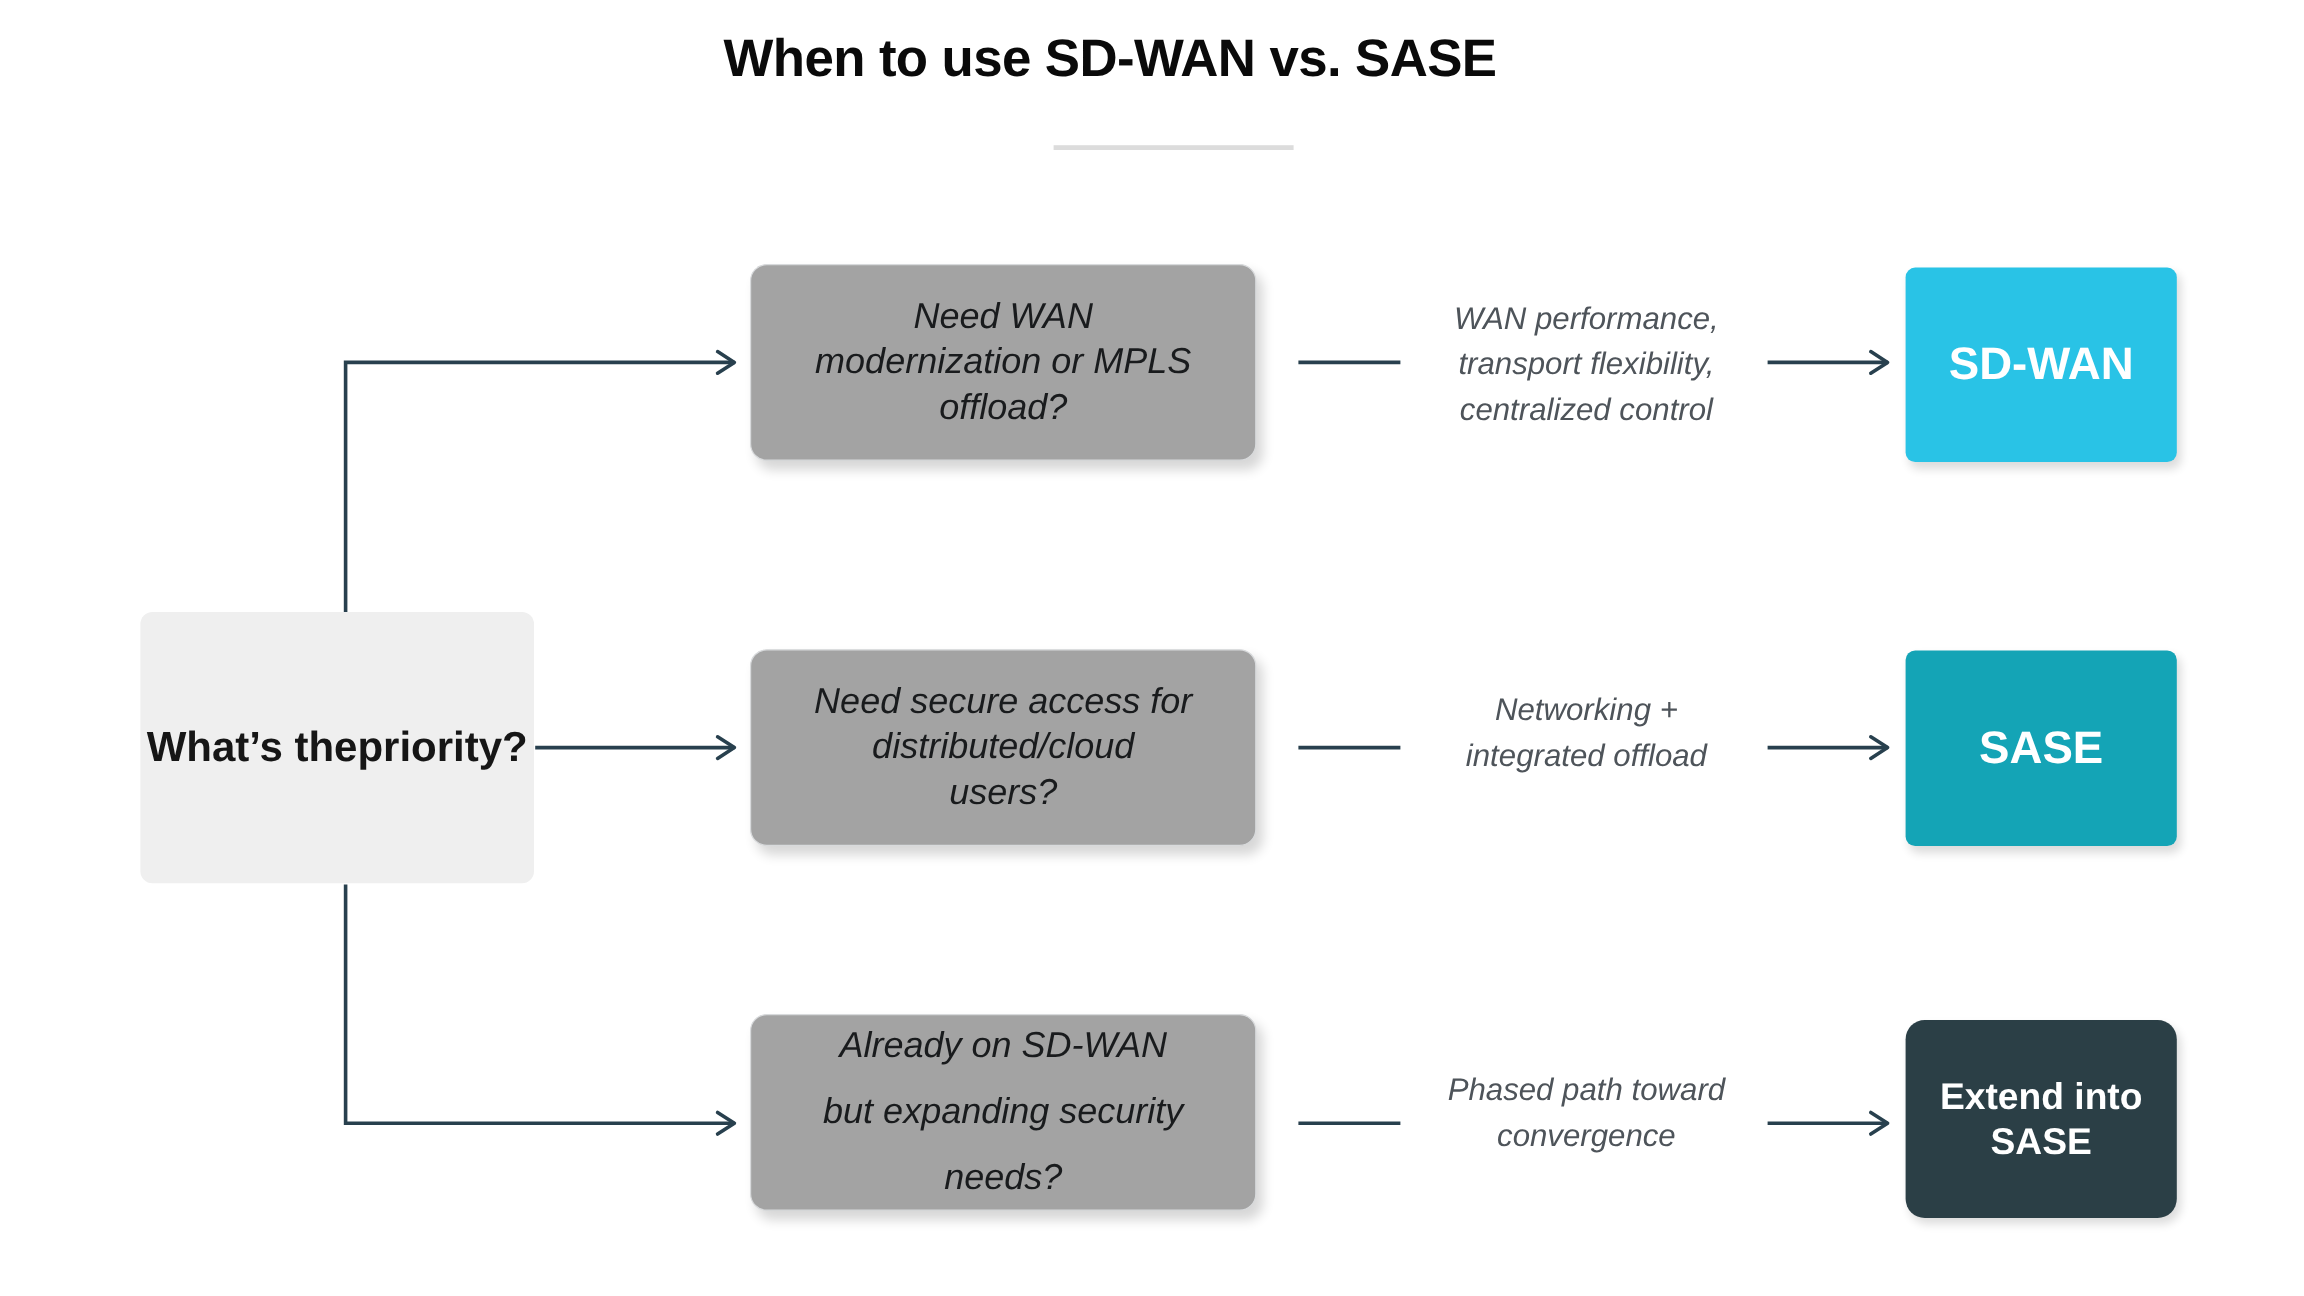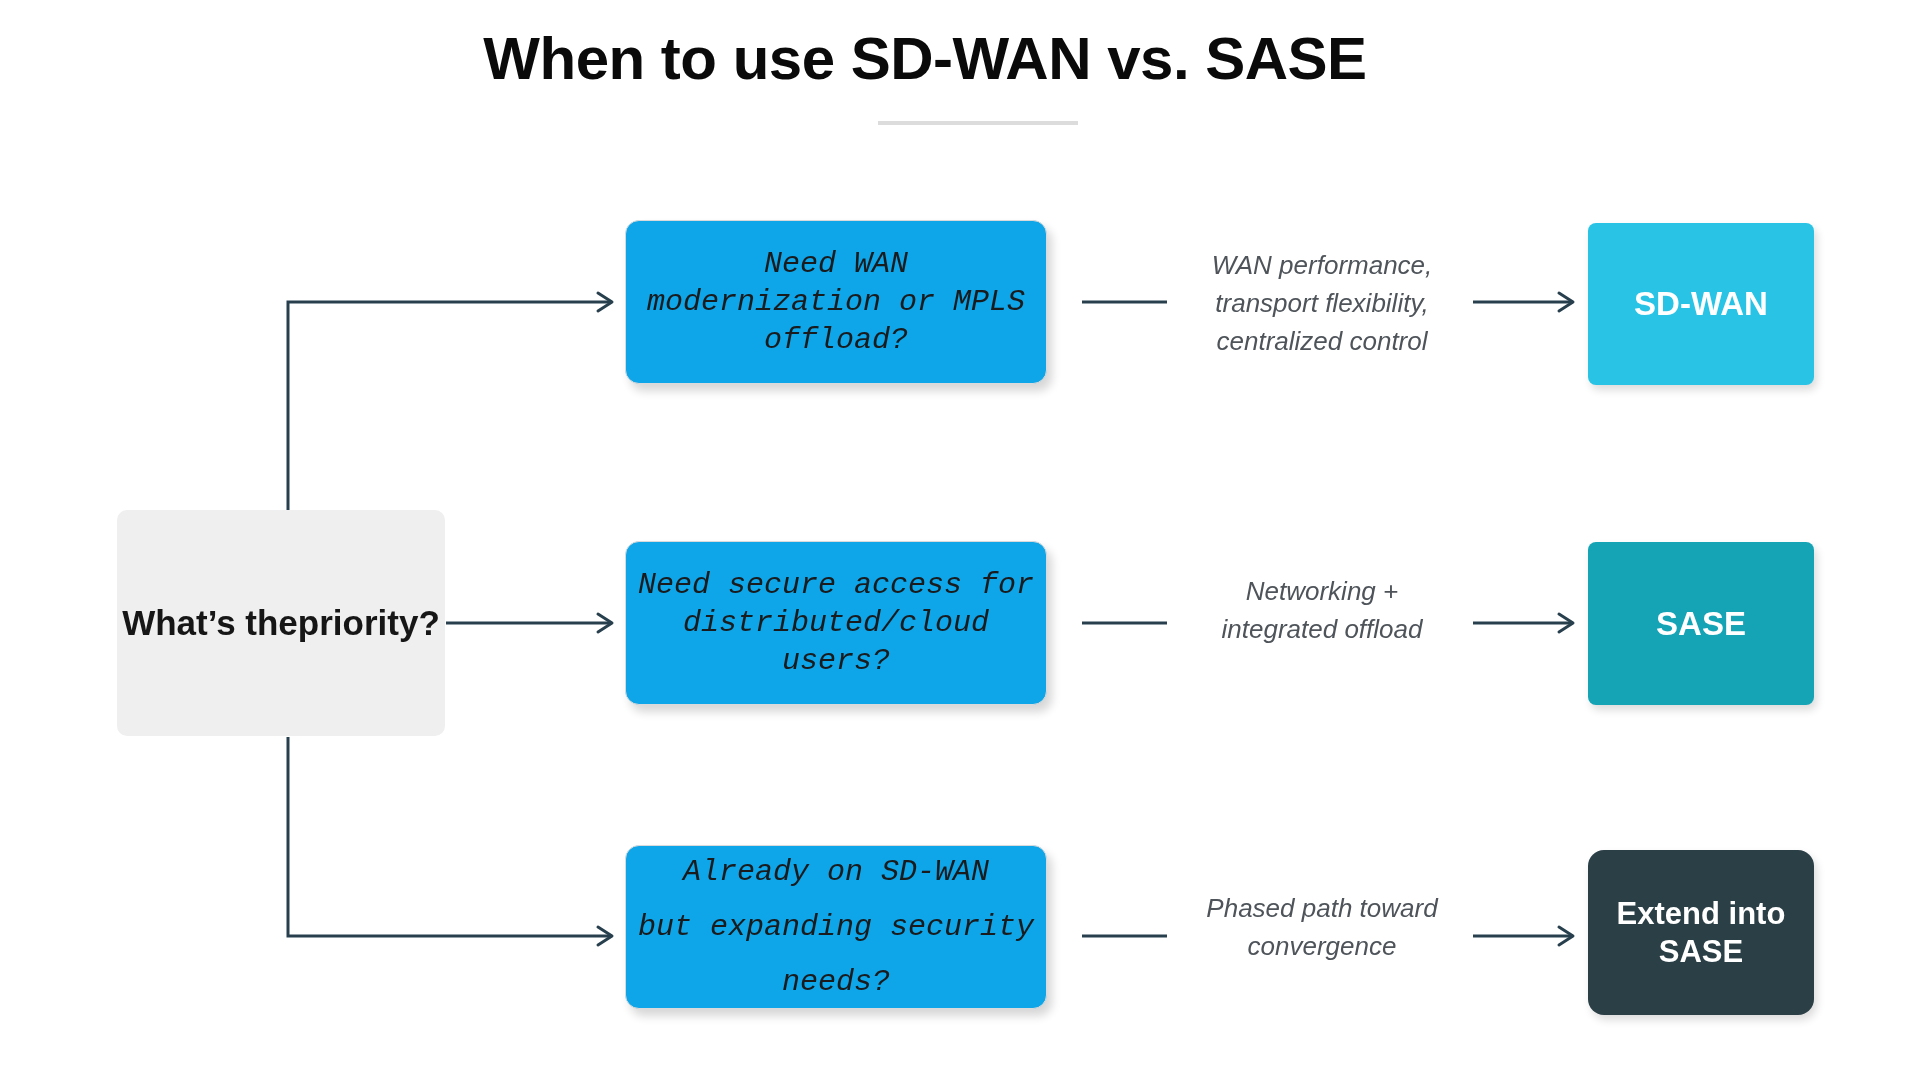--- a/index.html
+++ b/index.html
@@ -12,21 +12,21 @@
     font-family: "Liberation Sans", sans-serif;
   }
 
   
   .title {
     position: absolute;
     left: 0;
     top: 24px;
     width: 1850px;
     text-align: center;
-    font-size: 60px;
+    font-size: 44px;
     font-weight: 700;
     letter-spacing: -0.5px;
     color: #0a0a0a;
   }
   .title-divider {
     position: absolute;
     left: 878px;
     top: 121px;
     width: 200px;
     height: 4px;
@@ -59,35 +59,34 @@
     line-height: 44px;
     color: #161616;
   }
 
   
   .qbox {
     position: absolute;
     left: 625px;
     width: 422px;
     height: 164px;
-    background: #0ea5e9;
+    background: #a3a3a3;
     border: 1.5px solid #d8dadc;
     border-radius: 14px;
     box-shadow: 5px 7px 10px rgba(0,0,0,0.16);
     display: flex;
     flex-direction: column;
     align-items: center;
     justify-content: center;
     text-align: center;
     font-style: italic;
     font-size: 30px;
     line-height: 38px;
     color: #191b1d;
     box-sizing: border-box;
-    font-family: Liberation Mono, monospace;
   }
   #q1 { top: 220px; }
   #q2 { top: 541px; }
   #q3 { top: 845px; gap: 17px; }
   .qline, .nline, .oline { display: block; }
 
   
   .note {
     position: absolute;
     left: 1167px;
@@ -112,21 +111,21 @@
     left: 1588px;
     width: 226px;
     border-radius: 8px;
     display: flex;
     flex-direction: column;
     align-items: center;
     justify-content: center;
     text-align: center;
     color: #ffffff;
     font-weight: 700;
-    font-size: 33px;
+    font-size: 38px;
     line-height: 40px;
     box-shadow: 3px 5px 8px rgba(0,0,0,0.14);
   }
   #o1 { top: 223px; height: 162px; background: #29c3e6; }
   #o2 { top: 542px; height: 163px; background: #14a4b6; }
   #o3 { top: 850px; height: 165px; background: #2b3f46; font-size: 31px; line-height: 38px; }
 </style>
 </head>
 <body>
 

